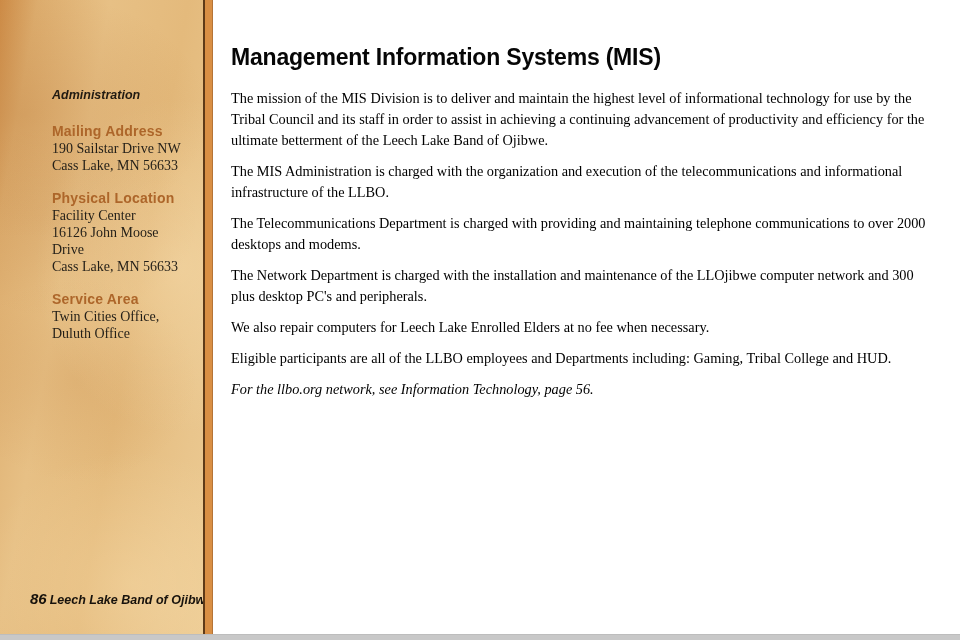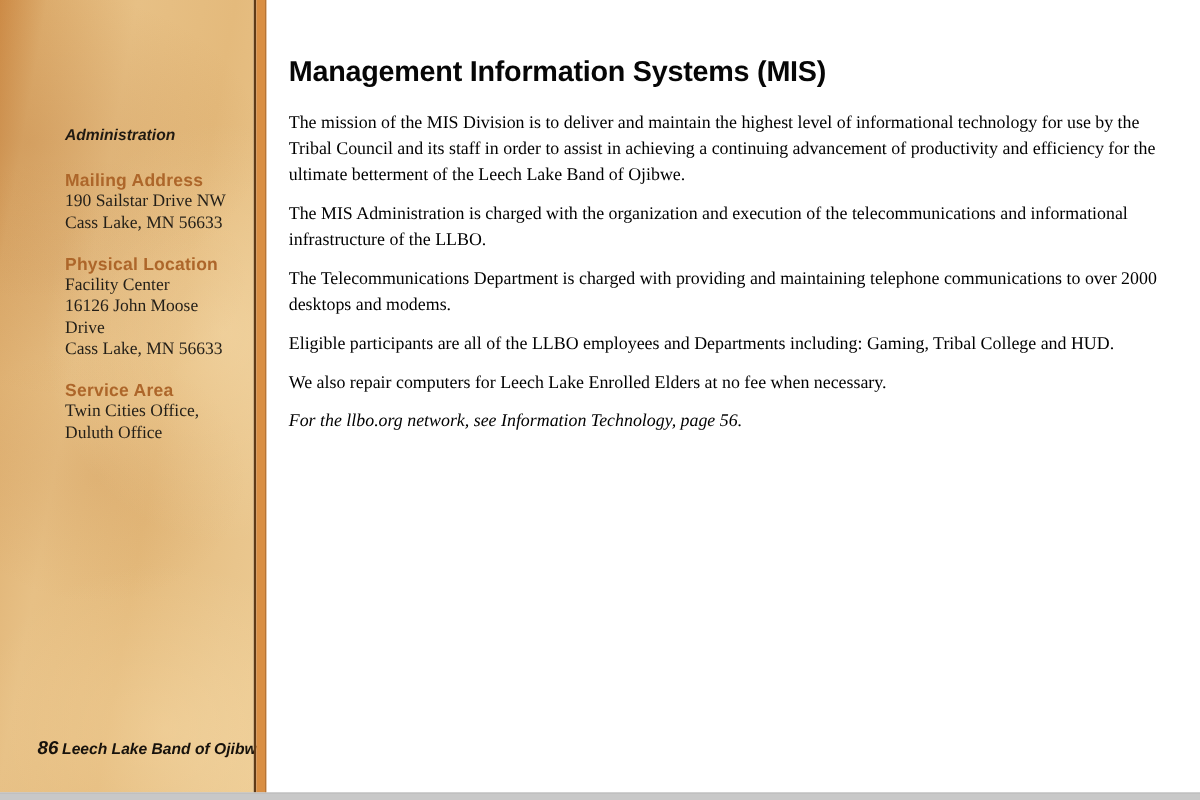--- a/index.html
+++ b/index.html
@@ -36,21 +36,21 @@
   .sidebar-rule-orange {
     position: absolute;
     left: 205px; top: 0;
     width: 8px; height: 634px;
     background: #d98f44;
     border-right: 1px solid #b57437;
   }
 
   .sidebar-content {
     position: absolute;
-    left: 0; top: 16px;
+    left: 0; top: 3px;
     width: 203px;
     padding: 84px 14px 0 52px;
   }
   .dept-label {
     font-family: "Liberation Sans", sans-serif;
     font-weight: bold;
     font-style: italic;
     font-size: 12.5px;
     line-height: 17px;
     color: #201a12;
@@ -165,21 +165,22 @@
 
   <div class="sidebar-rule-dark"></div>
   <div class="sidebar-rule-orange"></div>
 
   <div class="main">
     <h1 class="main-title">Management Information Systems (MIS)</h1>
     <div class="body-copy">
       <p class="para">The mission of the MIS Division is to deliver and maintain the highest level of informational technology for use by the Tribal Council and its staff in order to assist in achieving a continuing advancement of productivity and efficiency for the ultimate betterment of the Leech Lake Band of Ojibwe.</p>
       <p class="para">The MIS Administration is charged with the organization and execution of the telecommunications and informational infrastructure of the LLBO.</p>
       <p class="para">The Telecommunications Department is charged with providing and maintaining telephone communications to over 2000 desktops and modems.</p>
+      <p class="para">The Network Department is charged with the installation and maintenance of the LLOjibwe computer network and 300 plus desktop PC's and peripherals.</p>
+      <p class="para">We also repair computers for Leech Lake Enrolled Elders at no fee when necessary.</p>
       <p class="para">Eligible participants are all of the LLBO employees and Departments including: Gaming, Tribal College and HUD.</p>
-      <p class="para">We also repair computers for Leech Lake Enrolled Elders at no fee when necessary.</p>
       <p class="para italic-note">For the llbo.org network, see Information Technology, page 56.</p>
     </div>
   </div>
 
   <div class="bottom-bar"></div>
 
 </div>
 
 </body></html>

